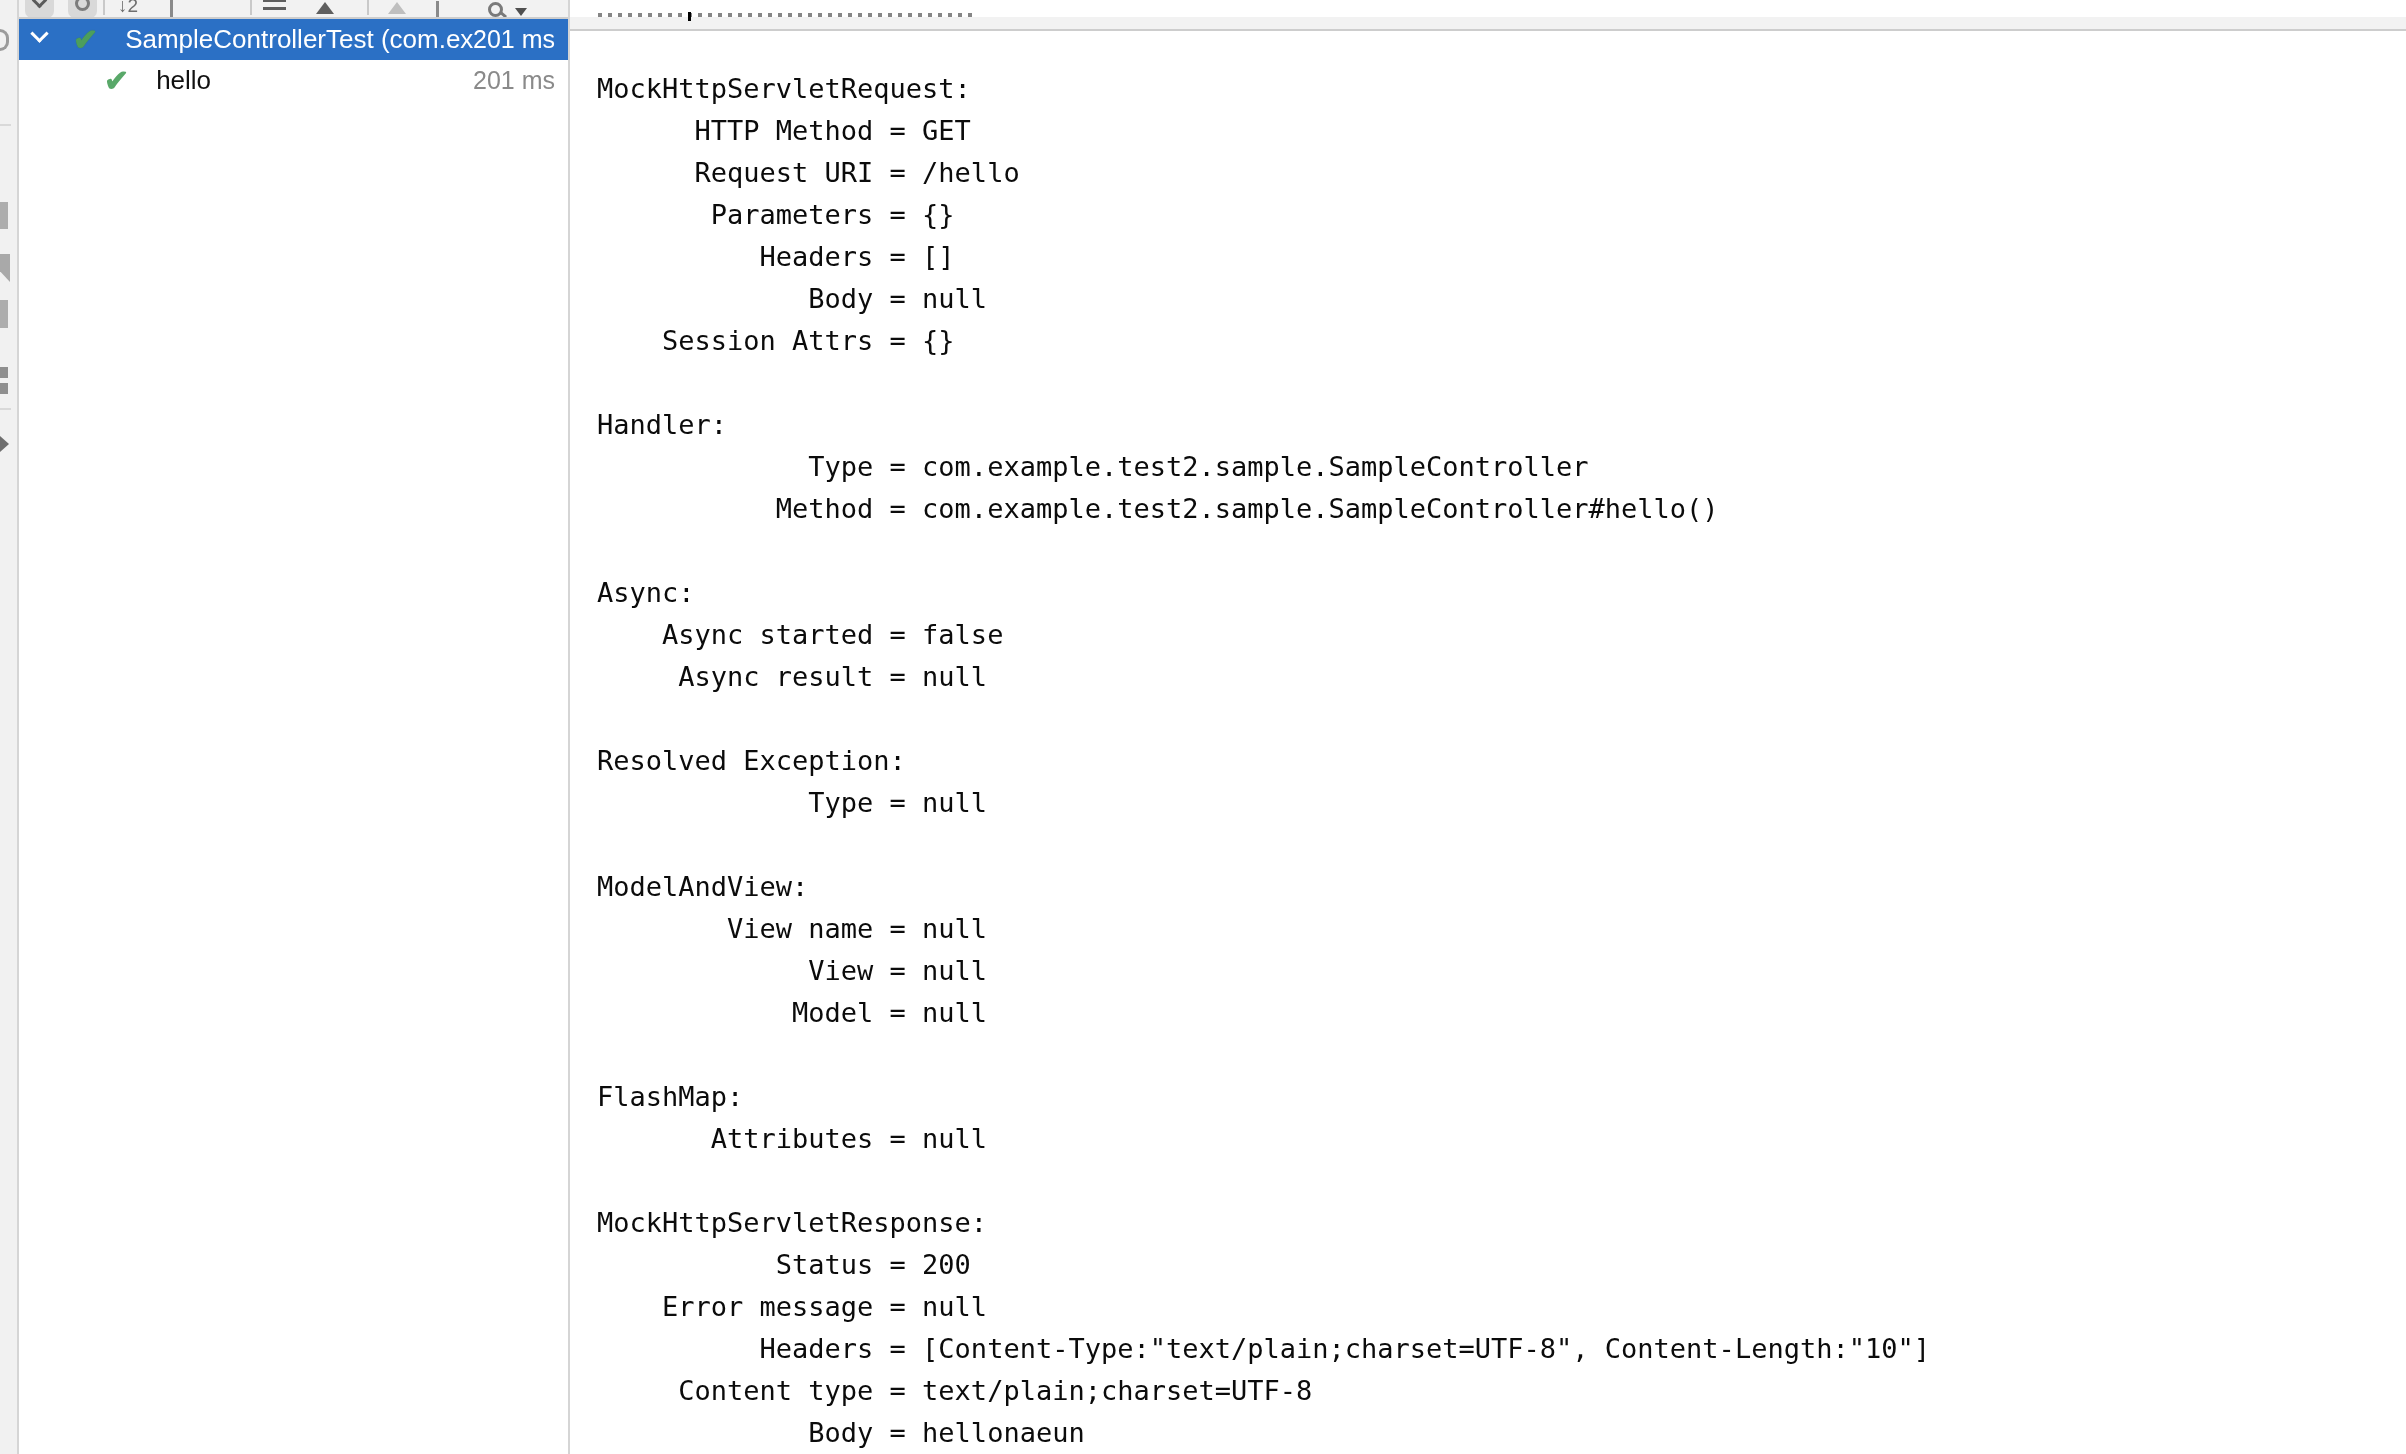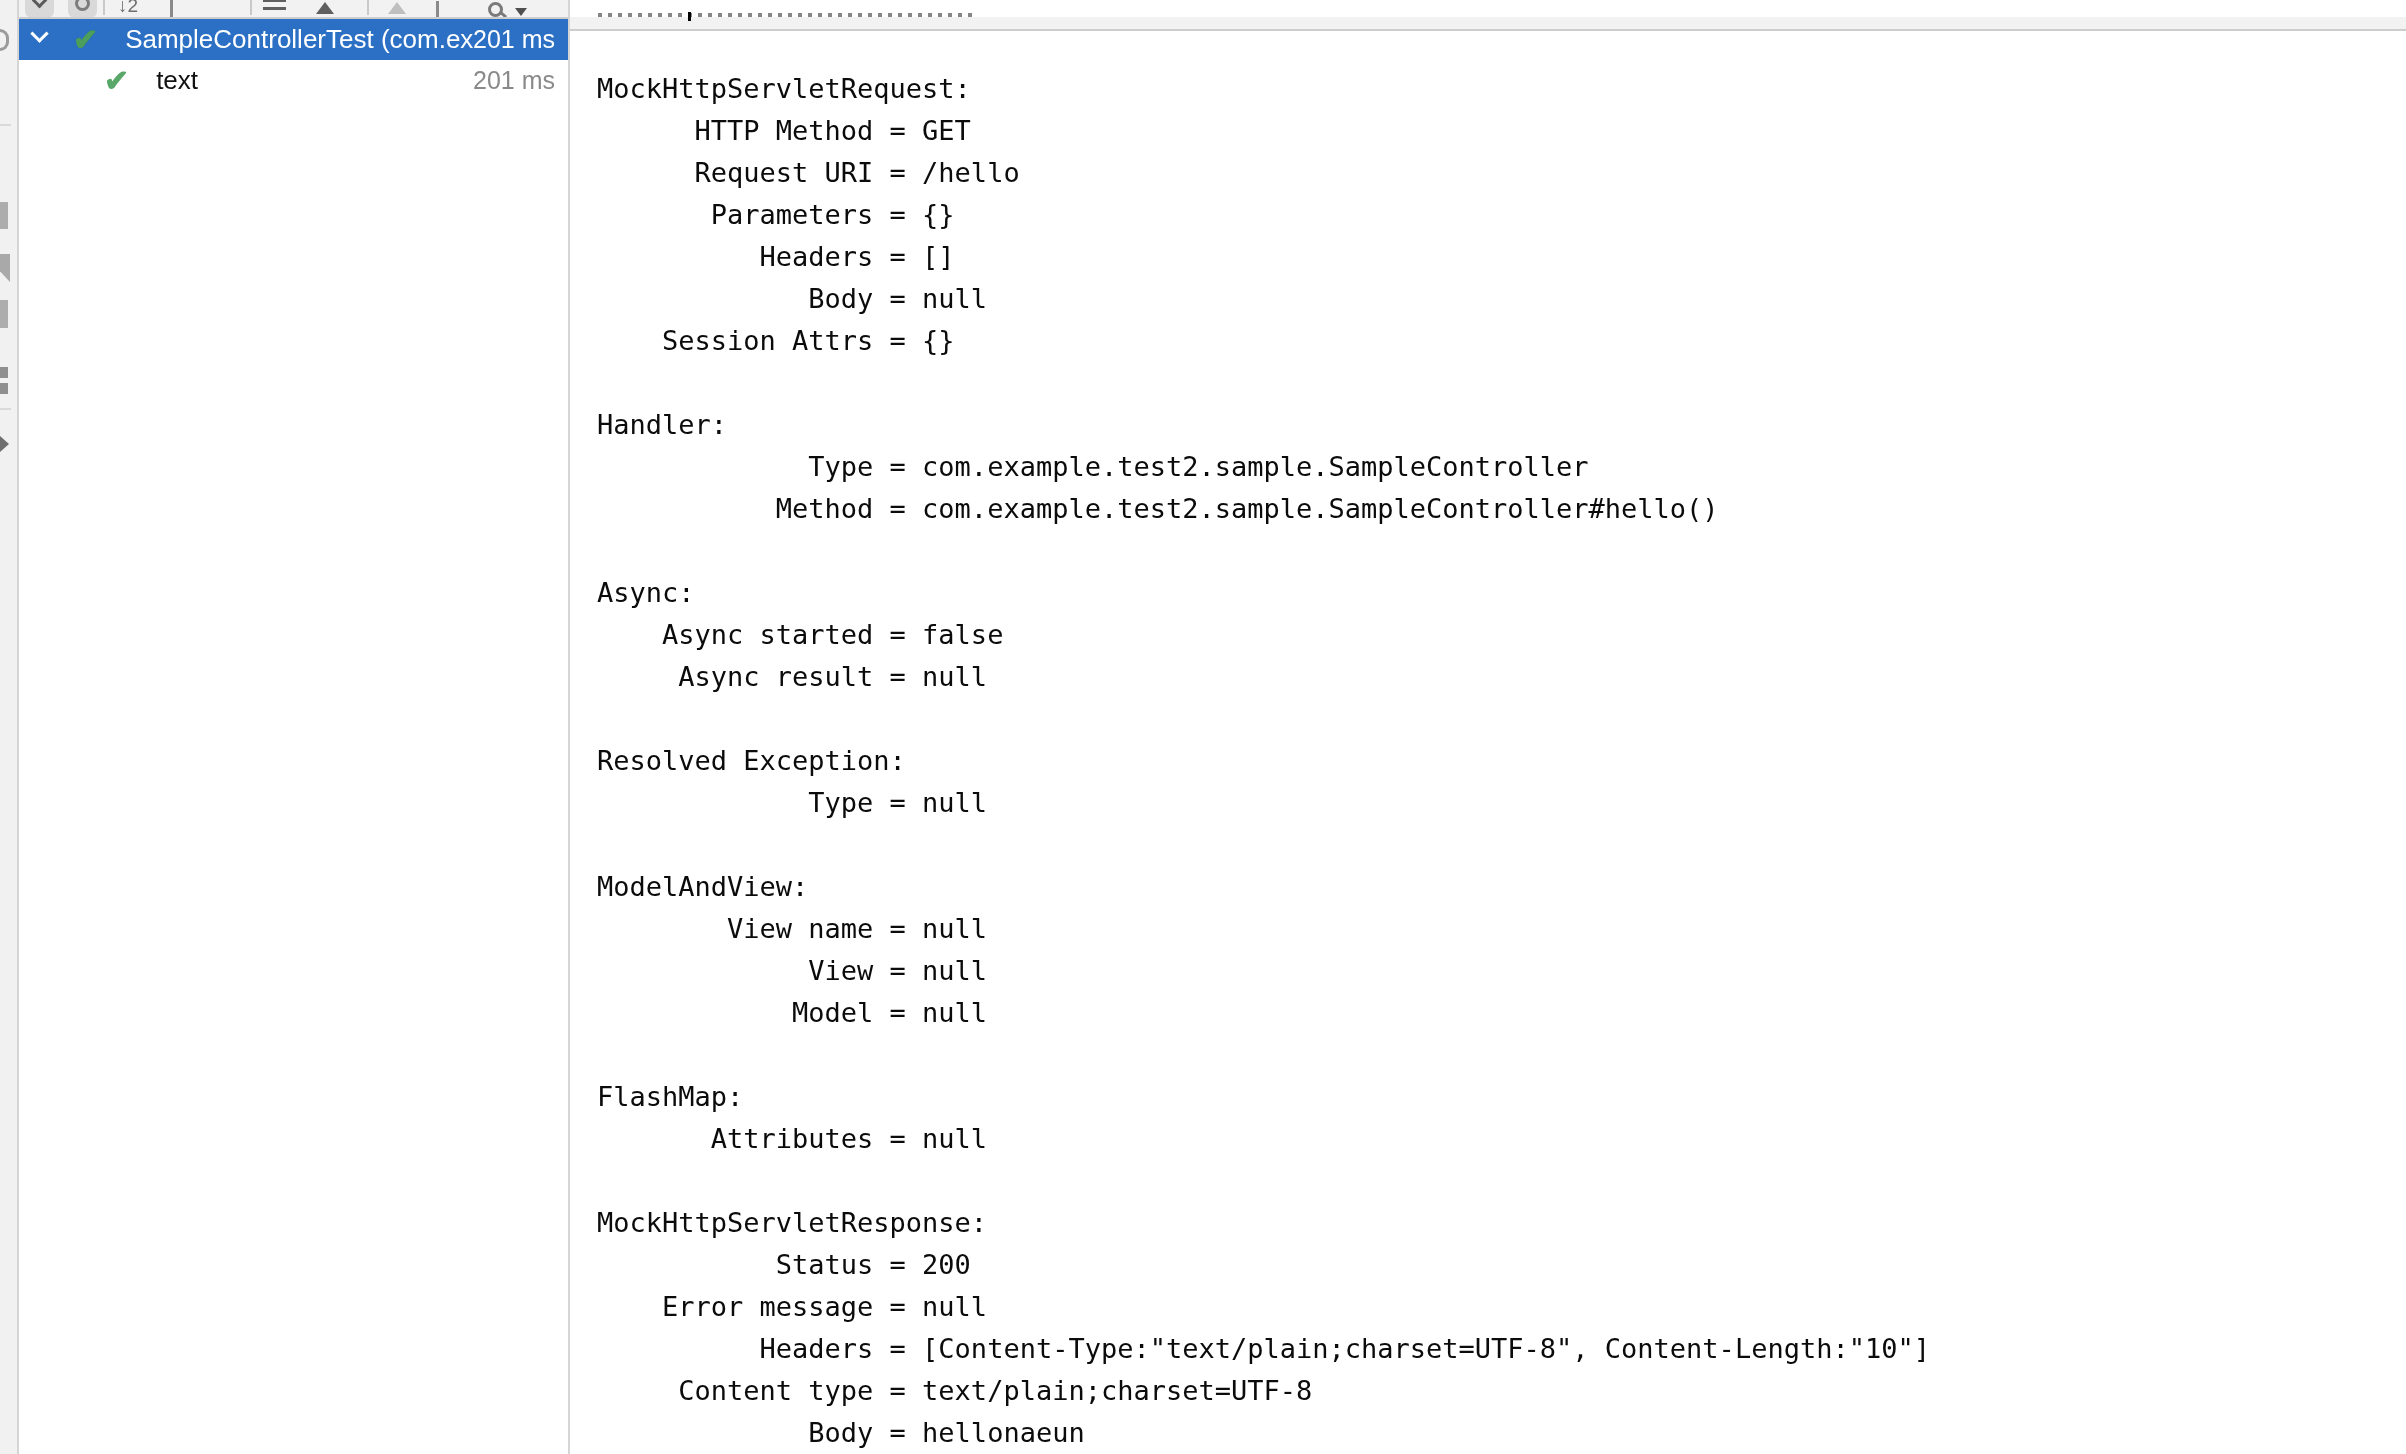--- a/index.html
+++ b/index.html
@@ -166,21 +166,21 @@
     <span class="row-chevron"></span>
     <span class="indent-1"></span>
     <span class="checkmark">✔</span>
     <span class="row-label">SampleControllerTest (com.ex</span>
     <span class="row-duration">201 ms</span>
   </div>
 
   <div class="tree-row">
     <span class="indent-2"></span>
     <span class="checkmark">✔</span>
-    <span class="row-label">text</span>
+    <span class="row-label">hello</span>
     <span class="row-duration">201 ms</span>
   </div>
 
 </div>
 
 <div class="splitter"></div>
 
 <div class="console-panel">
   <div class="console-header">
     <div class="clip-line"></div>

